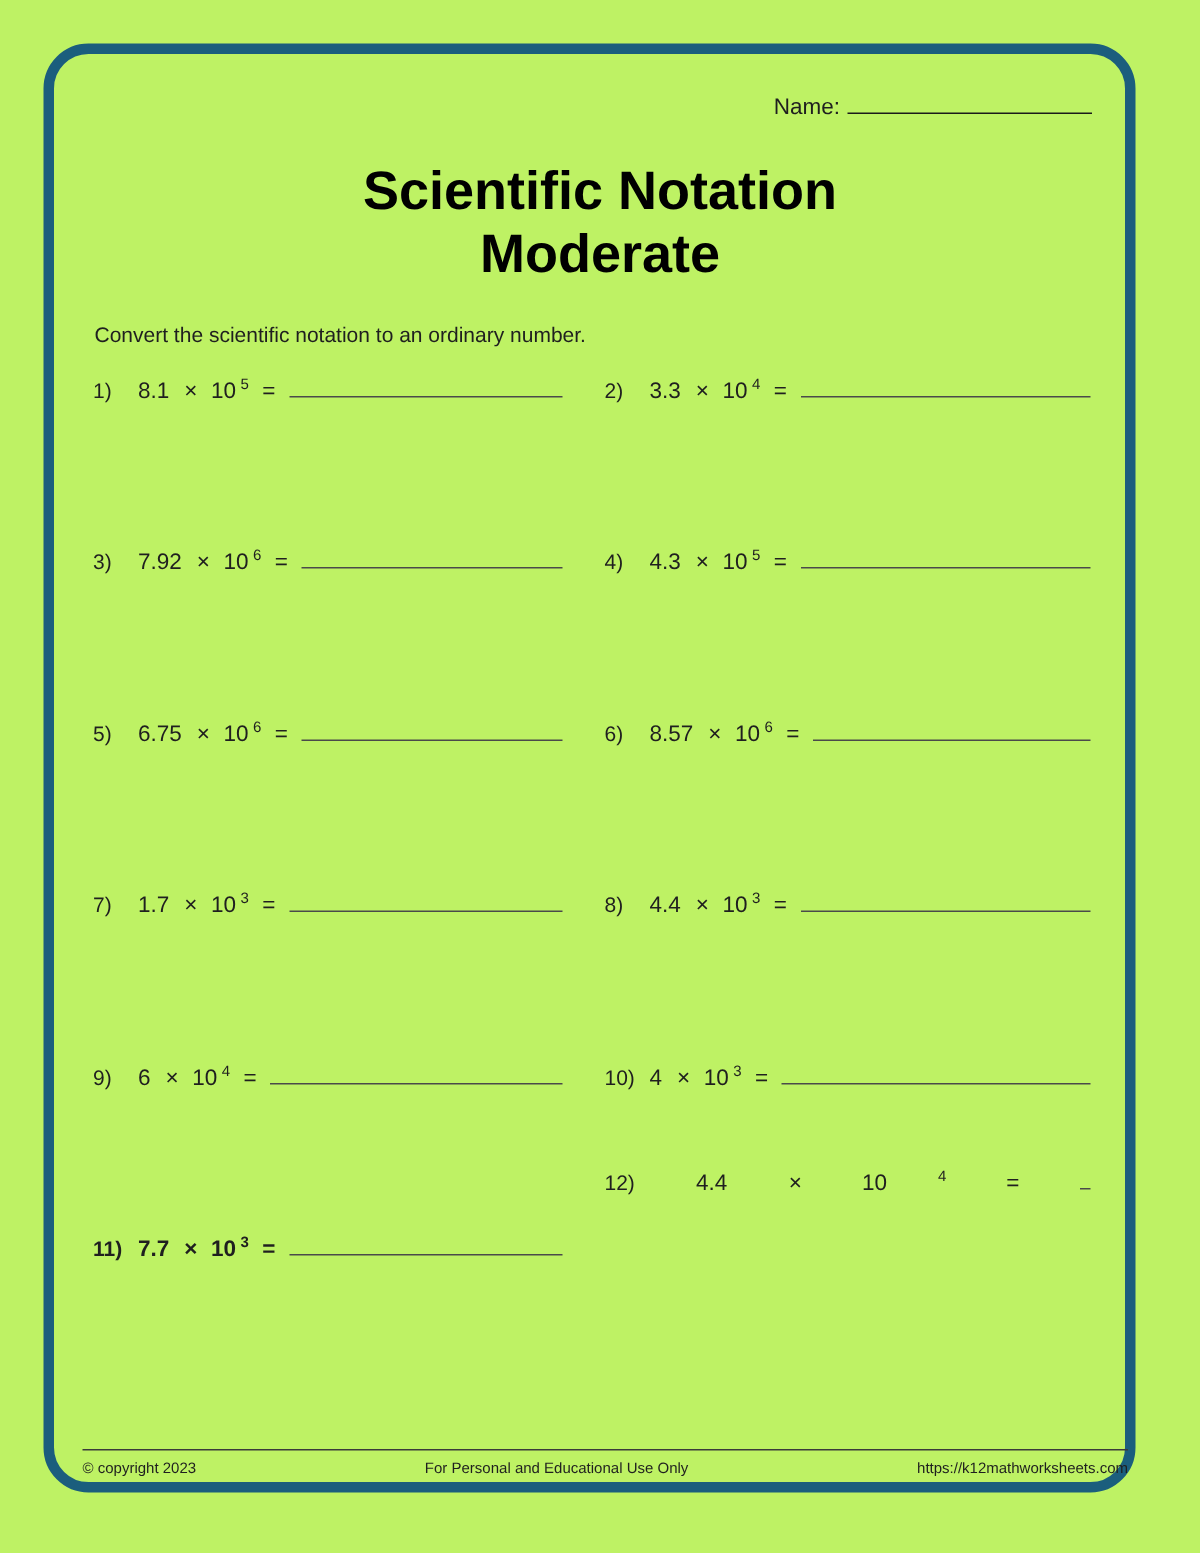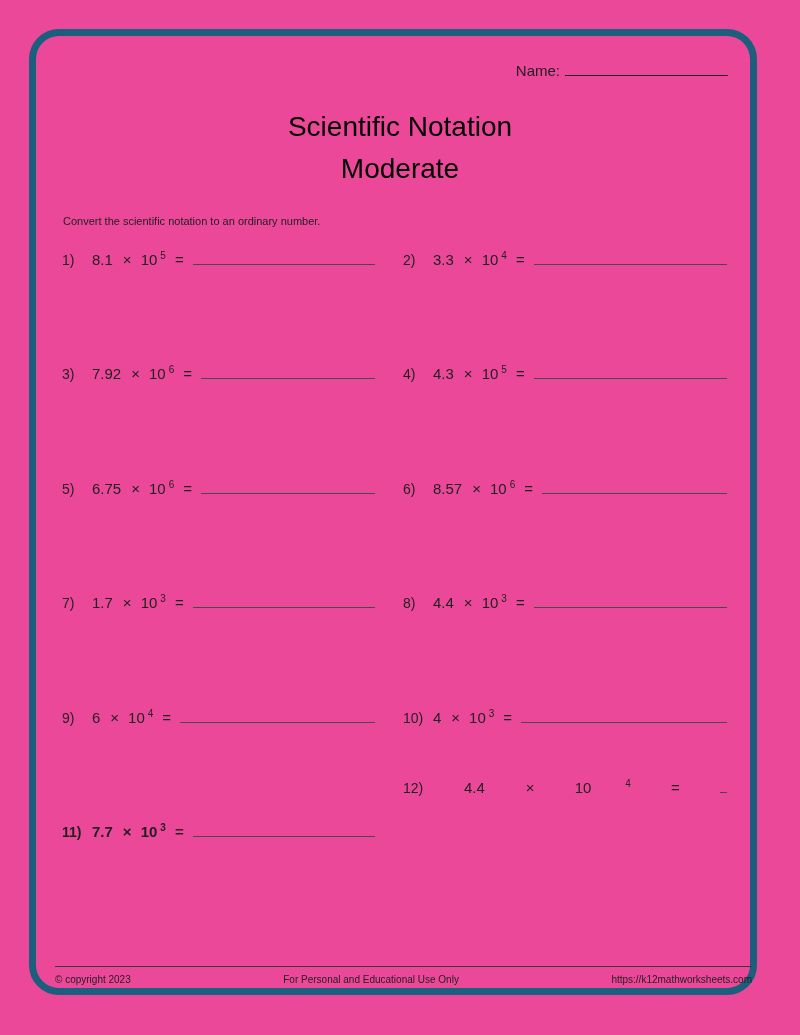--- a/index.html
+++ b/index.html
@@ -1,20 +1,20 @@
 <!DOCTYPE html>
 <html><head>
 <meta charset="utf-8">
 <style>
   html,body { margin:0; padding:0; background:#ffffff; }
   .page {
     position: relative;
     width: 800px;
     height: 1035px;
-    background: #ec4899;
+    background: #bef264;
     font-family: "Liberation Sans", "DejaVu Sans", sans-serif;
     color: #1f1f1f;
     overflow: hidden;
   }
   .border-frame {
     position: absolute;
     left: 29px; top: 29px;
     width: 728px; height: 966px;
     border: 7px solid #1b5e7d;
     border-radius: 30px;
@@ -33,29 +33,29 @@
     width: 163px;
     height: 14px;
     margin-left: 5px;
     border-bottom: 1.5px solid #1a1a1a;
   }
   .title {
     position: absolute;
     top: 106px; left: 0;
     width: 100%;
     text-align: center;
-    font-size: 28px;
-    font-weight: normal;
+    font-size: 36px;
+    font-weight: bold;
     line-height: 42px;
     color: #000000;
   }
   .instruction {
     position: absolute;
     top: 215px; left: 63px;
-    font-size: 11px;
+    font-size: 14px;
     color: #1f1f1f;
   }
   .problems-grid {
     position: absolute;
     left: 0; top: 0;
     width: 800px; height: 1035px;
   }
   .problem {
     position: absolute;
     display: flex;

